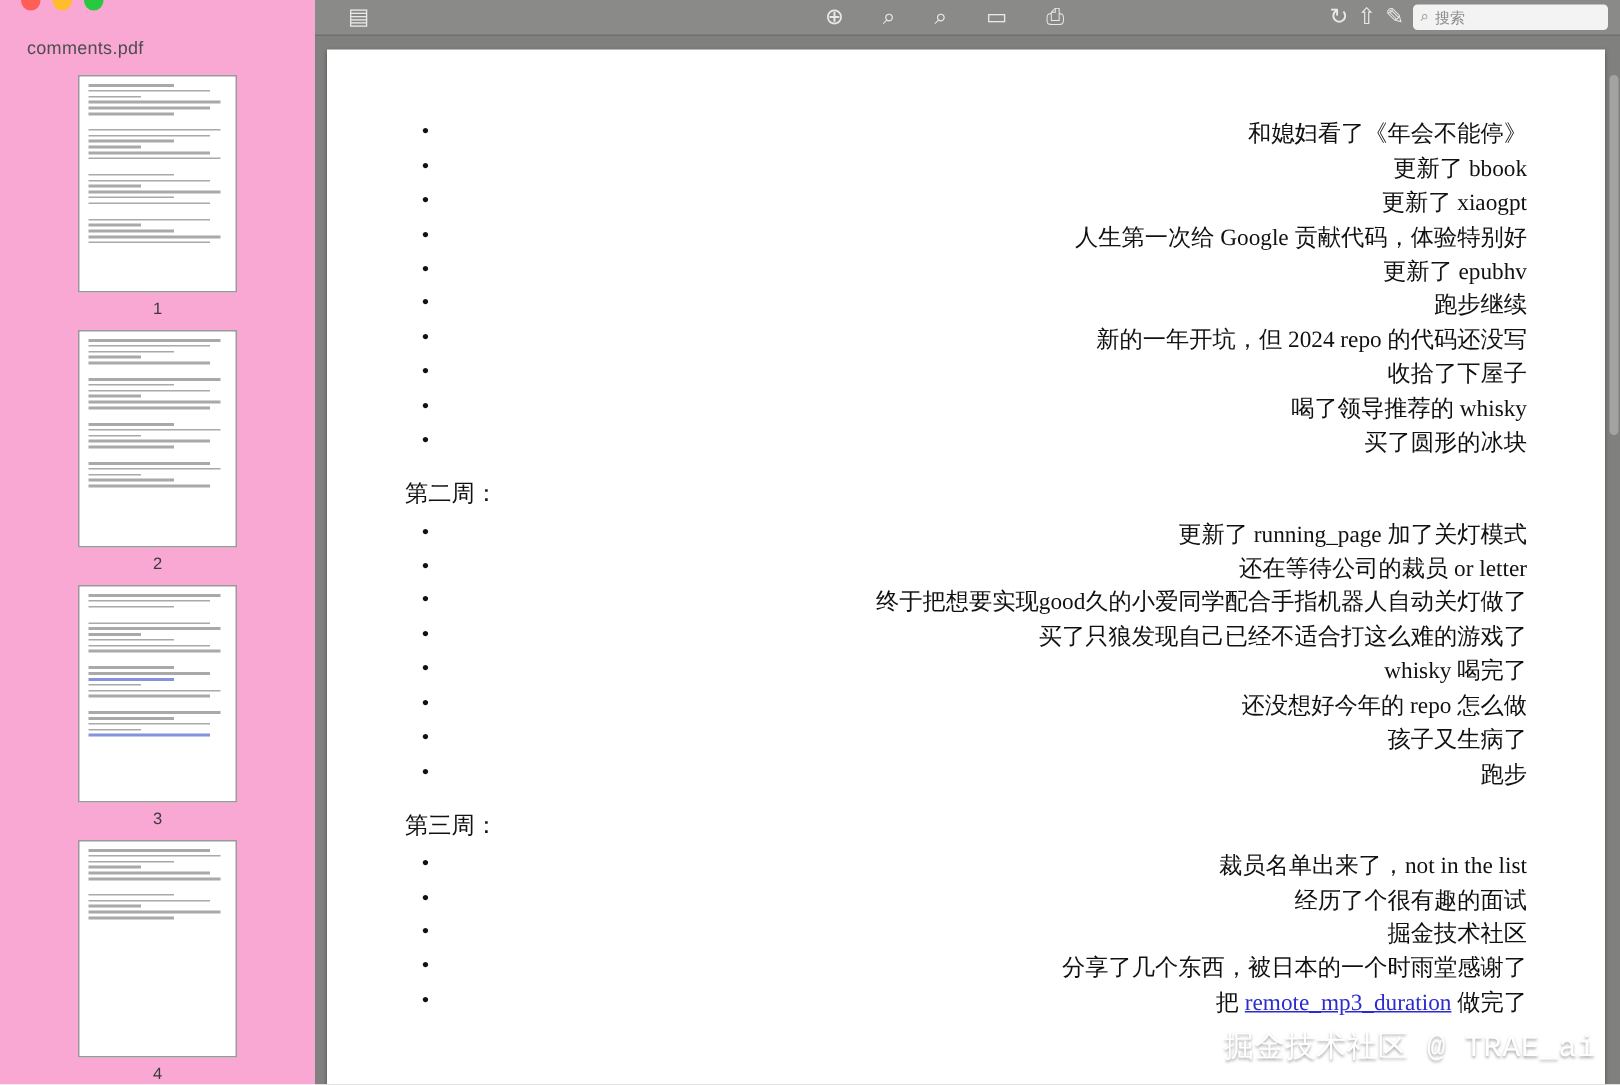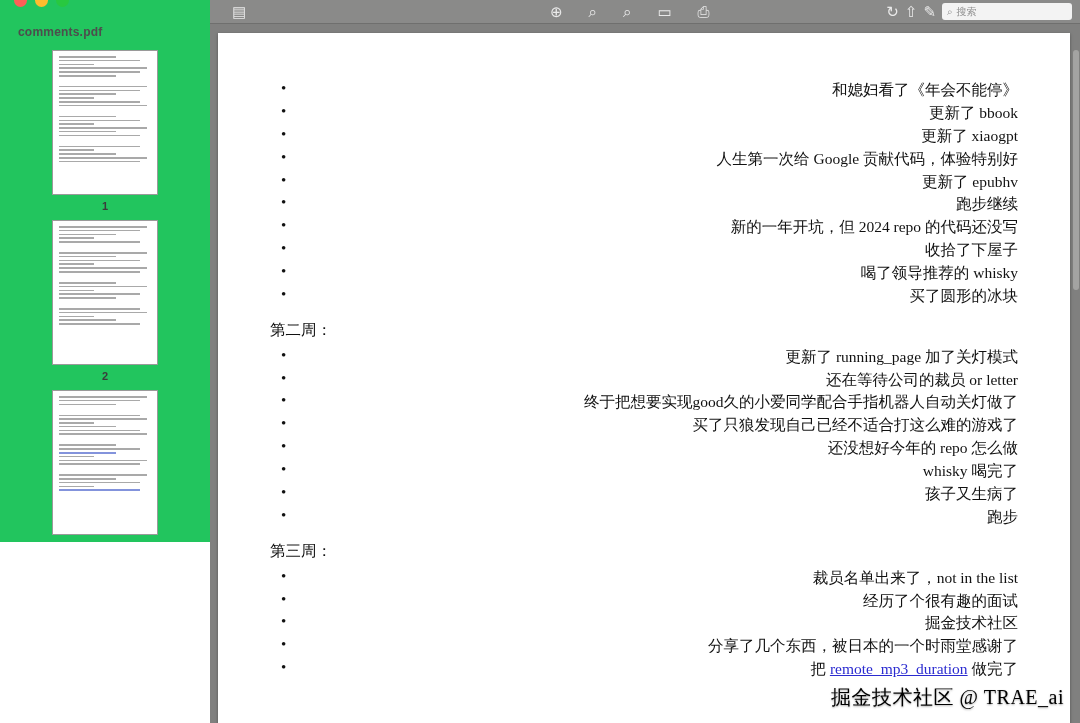--- a/index.html
+++ b/index.html
@@ -13,26 +13,25 @@
   #app {
     position: relative;
     width: 1080px; height: 723px;
     display: flex;
     background: #ffffff;
   }
 
   
   .sidebar {
     width: 210px;
-    height: 542px;
-    background: #22c55e;
+    height: 723px;
+    background: #f9a8d4;
     position: relative;
     overflow: hidden;
     flex: 0 0 210px;
-    font-weight: bold;
   }
   .traffic-lights {
     position: absolute;
     top: -6px; left: 14px;
     display: flex;
     gap: 8px;
   }
   .tl {
     width: 13px; height: 13px;
     border-radius: 50%;
@@ -205,22 +204,22 @@
     color: #2b2bd0;
     text-decoration: underline;
   }
 
   
   .watermark {
     position: absolute;
     right: 16px;
     bottom: 12px;
     font-size: 20px;
-    color: #000000;
-    font-family: Liberation Serif, serif;
+    color: #ffffff;
+    font-family: Liberation Mono, monospace;
     text-shadow: 0 1px 2px rgba(0,0,0,.35);
     letter-spacing: .5px;
     white-space: nowrap;
     text-align: center;
   }
 
   
   .vscroll {
     position: absolute;
     right: 1px; top: 26px;
@@ -406,22 +405,22 @@
             <li>喝了领导推荐的 whisky</li>
             <li>买了圆形的冰块</li>
           </ul>
 
           <p class="sec-head">第二周：</p>
           <ul class="doc-list">
             <li>更新了 running_page 加了关灯模式</li>
             <li>还在等待公司的裁员 or letter</li>
             <li>终于把想要实现good久的小爱同学配合手指机器人自动关灯做了</li>
             <li>买了只狼发现自己已经不适合打这么难的游戏了</li>
+            <li>whisky 喝完了</li>
             <li>还没想好今年的 repo 怎么做</li>
-            <li>whisky 喝完了</li>
             <li>孩子又生病了</li>
             <li>跑步</li>
           </ul>
 
           <p class="sec-head">第三周：</p>
           <ul class="doc-list">
             <li>裁员名单出来了，not in the list</li>
             <li>经历了个很有趣的面试</li>
             <li>掘金技术社区</li>
             <li>分享了几个东西，被日本的一个时雨堂感谢了</li>

